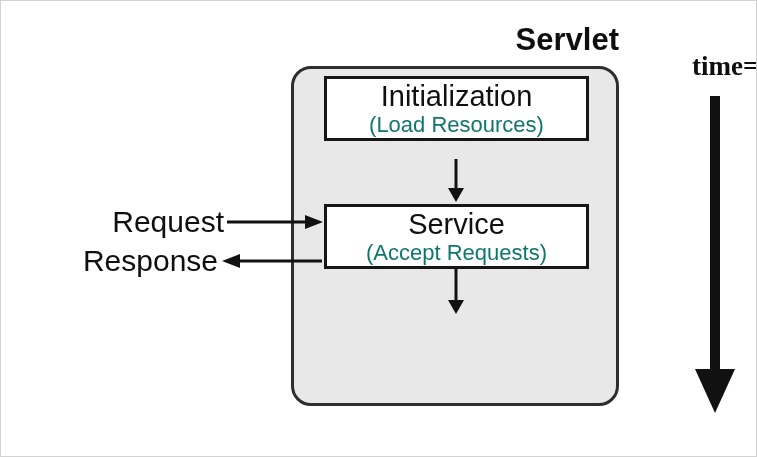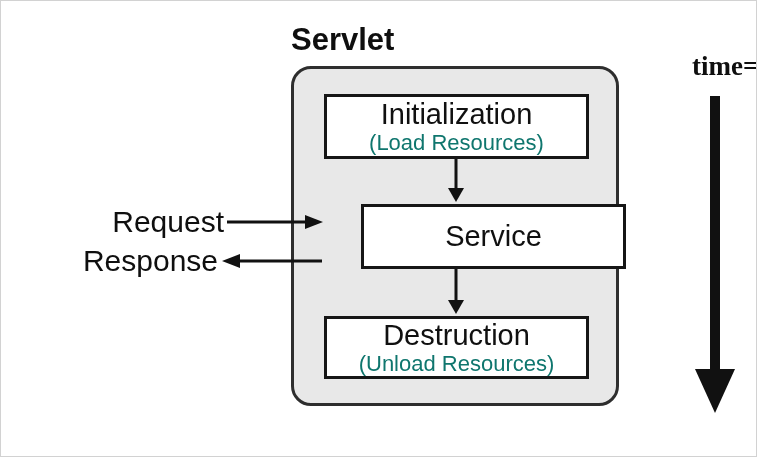--- a/index.html
+++ b/index.html
@@ -14,21 +14,21 @@
     overflow: hidden;
     font-family: "Liberation Sans", sans-serif;
     color: #111111;
   }
 
   .diagram-title {
     position: absolute;
     left: 290px;
     top: 22px;
     width: 328px;
-    text-align: left;
+    text-align: right;
     font-size: 31px;
     font-weight: 700;
     line-height: 34px;
     color: #0f0f0f;
   }
 
   .servlet-container {
     position: absolute;
     left: 290px;
     top: 65px;
@@ -47,22 +47,22 @@
     box-sizing: border-box;
     background: #ffffff;
     border: 3px solid #161616;
     display: flex;
     flex-direction: column;
     align-items: center;
     justify-content: center;
     text-align: center;
     z-index: 2;
   }
-  .stage-box.init        { top: 93px;  height: 65px; }
-  .stage-box.service     { top: 203px; height: 65px; margin-left: 37px; }
+  .stage-box.init        { top: 75px;  height: 65px; }
+  .stage-box.service     { top: 203px; height: 65px; }
   .stage-box.destruction { top: 315px; height: 63px; }
 
   .stage-name {
     font-size: 29px;
     line-height: 31px;
     font-weight: 400;
     color: #101010;
     white-space: nowrap;
   }
   .stage-detail {
@@ -119,26 +119,23 @@
 
   <div class="servlet-container"></div>
 
   <div class="stage-box init">
     <div class="stage-name">Initialization</div>
     <div class="stage-detail">(Load Resources)</div>
   </div>
 
   <div class="stage-box service">
     <div class="stage-name">Service</div>
+    <div class="stage-detail">(Accept Requests)</div>
   </div>
 
-  <div class="stage-box destruction">
-    <div class="stage-name">Destruction</div>
-    <div class="stage-detail">(Unload Resources)</div>
-  </div>
 
   <div class="io-label response">Response</div>
 
   <div class="io-label request">Request</div>
 
   <div class="time-label">time=</div>
 
   <svg class="arrow-layer" viewBox="0 0 757 457" xmlns="http://www.w3.org/2000/svg">
 
     <g>

